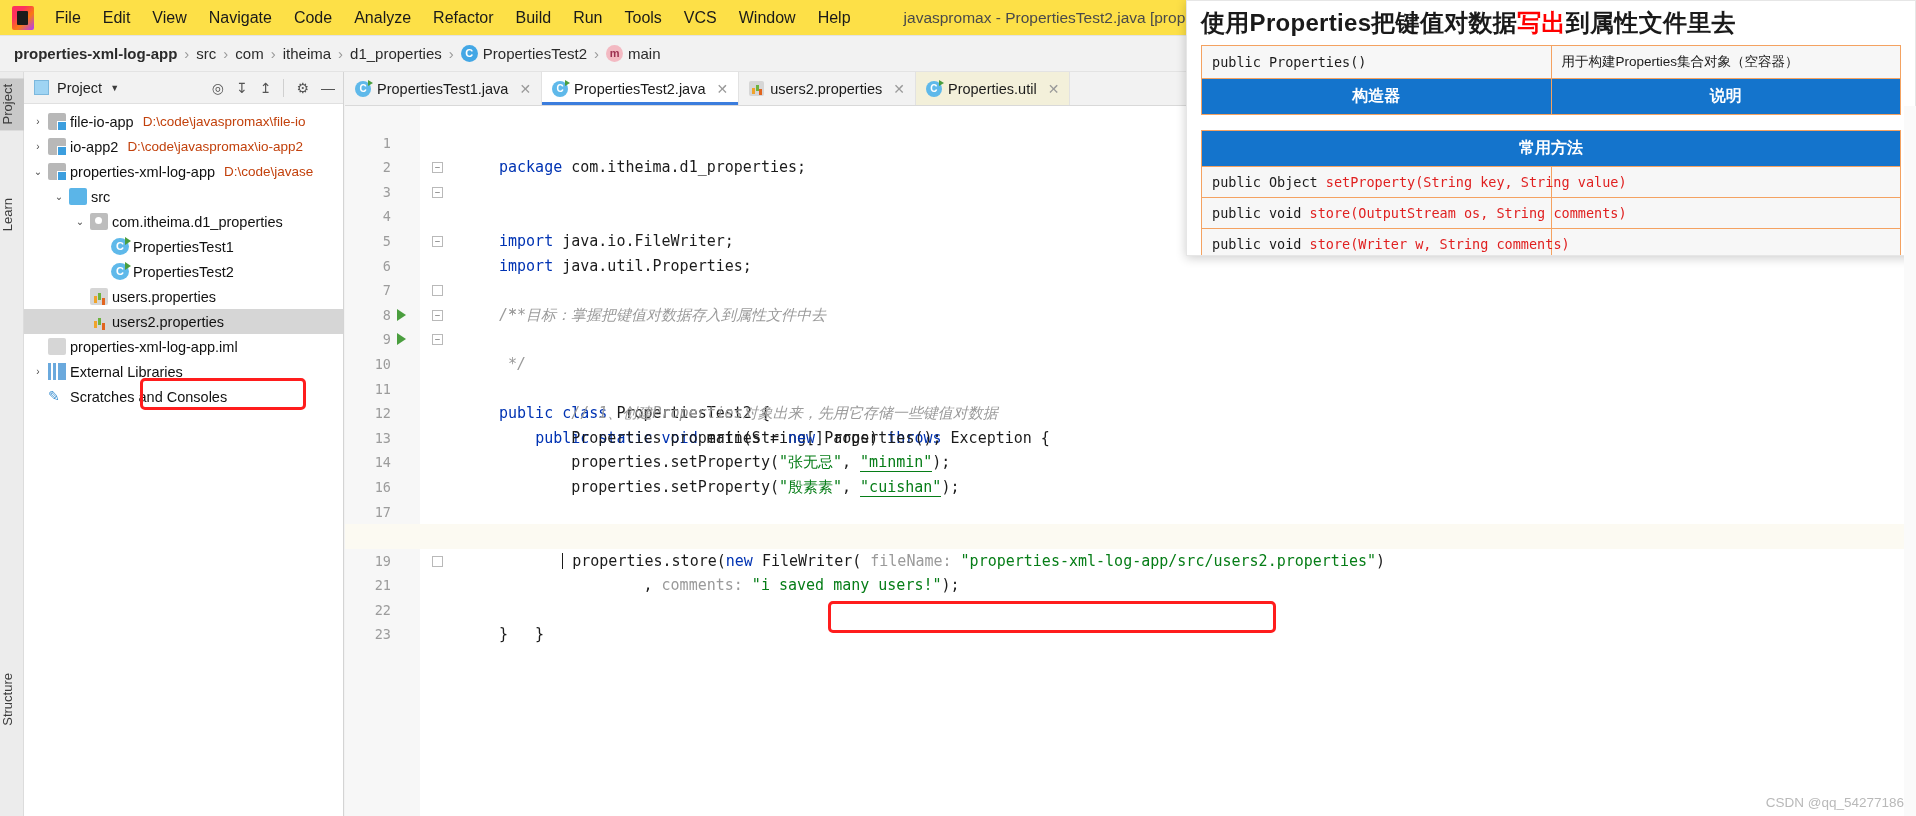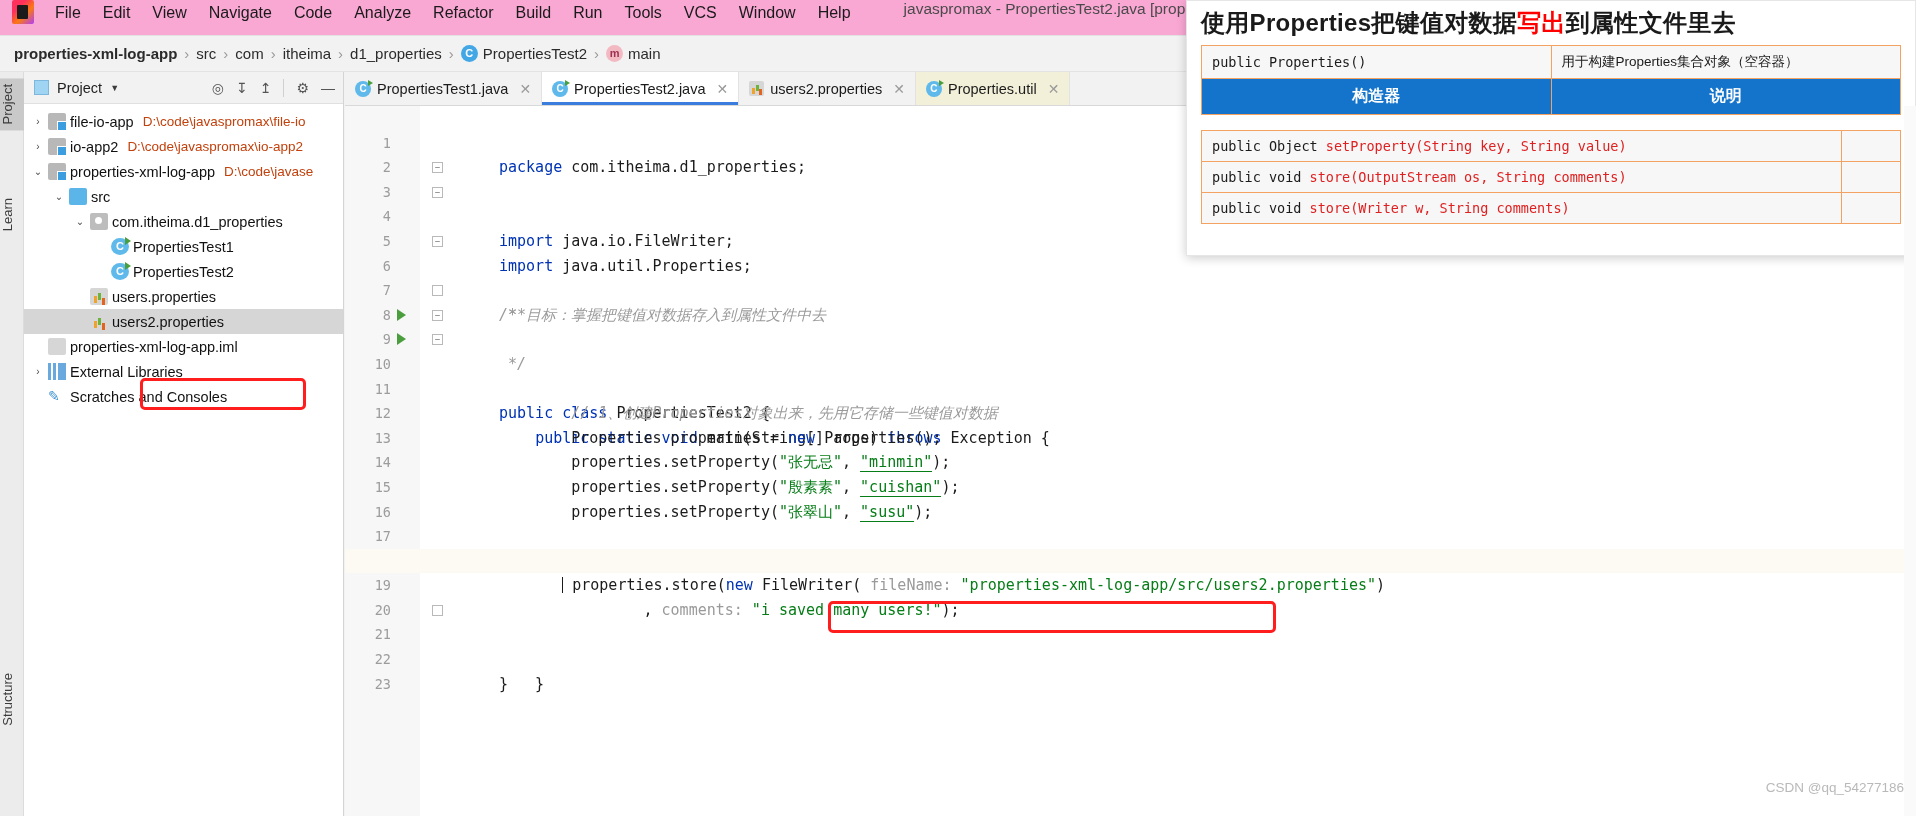--- a/index.html
+++ b/index.html
@@ -7,21 +7,21 @@
     width: 1916px; height: 816px;
     font-family: "Liberation Sans", sans-serif;
     background: #ffffff;
     overflow: hidden;
   }
   .app { position: relative; width: 1916px; height: 816px; background:#f2f2f2; }
 
   
   .menubar {
     position:absolute; left:0; top:0; width:1916px; height:36px;
-    background:#f9a8d4; display:flex; 
+    background:#fde047; display:flex; align-items:center;
     border-bottom:1px solid #e3e3e3;
   }
   .ij-logo {
     width:22px; height:24px; margin-left:12px; margin-right:10px;
     background:linear-gradient(135deg,#fe315d 0%,#fe315d 30%,#f97a12 60%,#b03cfe 100%);
     border-radius:2px; position:relative;
   }
   .ij-logo::after{
     content:""; position:absolute; left:5px; top:5px; width:11px; height:14px;
     background:#1b1b1b; border-radius:1px;
@@ -202,21 +202,21 @@
   .ov-tbl td {
     background:#f7f7f7; font-size:13.5px; padding:7px 10px;
     border:1px solid #f4a261; color:#1b1b1b;
     font-family:"DejaVu Sans Mono", monospace; white-space:nowrap;
   }
   .ov-tbl td.desc { font-family:"Liberation Sans", sans-serif; }
   .m-red { color:#e02020; }
   .ov-gap { height:15px; }
 
   .watermark {
-    position:absolute; right:12px; bottom:21px; font-size:13.5px; color:#b9b9b9;
+    position:absolute; right:12px; bottom:6px; font-size:13.5px; color:#b9b9b9;
   }
   .scroll-v {
     position:absolute; right:0; top:106px; width:12px; height:710px; background:#fafafa;
   }
 </style>
 </head>
 <body>
 
 <div class="app">
 
@@ -455,47 +455,40 @@
       <div class="cline">
         <span class="lnum">13</span>
         <span class="ctext">        <span class="plain">properties.setProperty(</span><span class="str">"张无忌"</span><span class="plain">, </span><span class="str-u">"minmin"</span><span class="plain">);</span></span>
       </div>
 
       <div class="cline">
         <span class="lnum">14</span>
         <span class="ctext">        <span class="plain">properties.setProperty(</span><span class="str">"殷素素"</span><span class="plain">, </span><span class="str-u">"cuishan"</span><span class="plain">);</span></span>
       </div>
 
-      <div class="cline">
-        <span class="lnum">15</span>
-        <span class="ctext">        <span class="plain">properties.setProperty(</span><span class="str">"张翠山"</span><span class="plain">, </span><span class="str-u">"susu"</span><span class="plain">);</span></span>
-      </div>
 
       <div class="cline">
         <span class="lnum">16</span>
       </div>
 
       <div class="cline">
         <span class="lnum">17</span>
         <span class="ctext cmt">        <span>// 2、把properties对象中的键值对数据存入到属性文件中去</span></span>
       </div>
 
       <div class="cline">
         <span class="lnum">18</span>
         <span class="ctext">       <span class="caretbar"></span> <span class="plain">properties.store(</span><span class="kw">new </span><span class="plain">FileWriter( </span><span class="hint">fileName:</span><span class="str"> "properties-xml-log-app/src/users2.properties"</span><span class="plain">)</span></span>
       </div>
 
       <div class="cline current">
         <span class="lnum">19</span>
         <span class="ctext">                <span class="plain">, </span><span class="hint">comments:</span><span class="str"> "i saved many users!"</span><span class="plain">);</span></span>
       </div>
 
-      <div class="cline">
-        <span class="lnum">20</span>
-      </div>
 
       <div class="cline">
         <span class="lnum">21</span>
         <span class="fold">&nbsp;</span>
         <span class="ctext plain">    }</span>
       </div>
 
       <div class="cline">
         <span class="lnum">22</span>
         <span class="ctext plain">}</span>
@@ -522,20 +515,23 @@
         <th style="width:215px">构造器</th>
         <th>说明</th>
       </tr>
     </tbody>
       </table>
 
     <div class="ov-gap"></div>
 
     <table class="ov-tbl">
       <tbody>
+          <tr>
+        <th colspan="2">常用方法</th>
+      </tr>
       <tr>
         <td style="width:640px"><span>public Object </span><span class="m-red">setProperty(String key, String value)</span></td>
         <td>&nbsp;</td>
       </tr>
       <tr>
         <td><span>public void </span><span class="m-red">store(OutputStream os, String comments)</span></td>
         <td>&nbsp;</td>
       </tr>
       <tr>
         <td><span>public void </span><span class="m-red">store(Writer w, String comments)</span></td>

